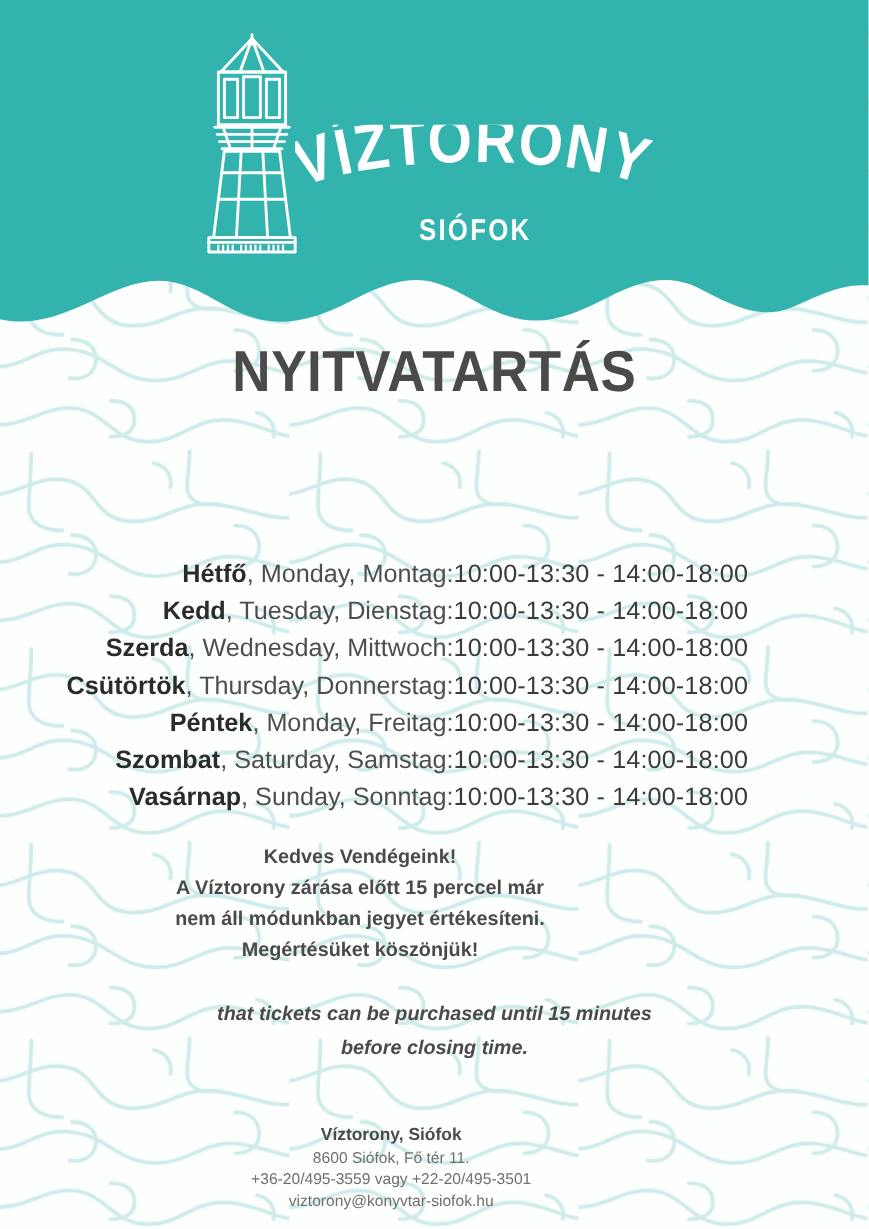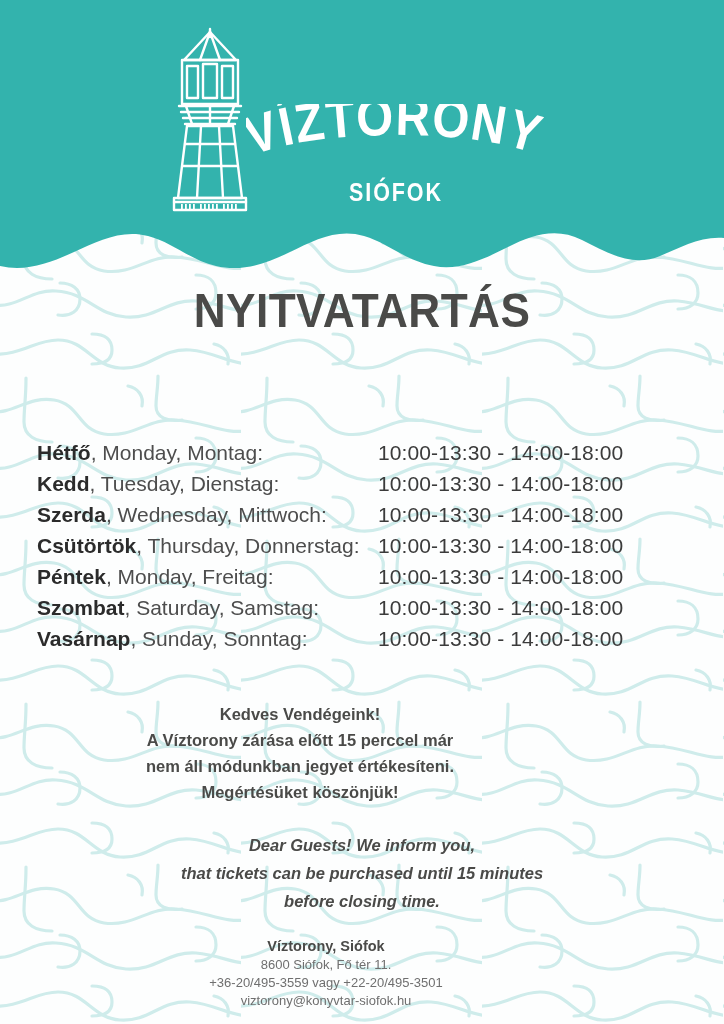--- a/index.html
+++ b/index.html
@@ -101,33 +101,35 @@
     align-items: baseline;
     height: 31px;
     font-size: 21px;
     color: #3b3b3b;
   }
   .day-cell {
     width: 378px;
     padding-left: 37px;
     box-sizing: border-box;
     white-space: nowrap;
+    text-align: right;
   }
   .day-hu {
     font-weight: bold;
     color: #2b2b2b;
   }
   .day-rest {
     font-weight: normal;
     color: #4d4d4d;
   }
   .time-cell {
     white-space: nowrap;
     color: #3b3b3b;
     letter-spacing: 0.1px;
+    margin-top: 26px;
   }
 
   
   .notice-hu {
     position: absolute;
     left: 0;
     top: 701px;
     width: 600px;
     text-align: center;
     color: #4a4a48;
@@ -332,21 +334,20 @@
   </div>
 
   <div class="notice-hu">
     <div>Kedves Vendégeink!</div>
     <div>A Víztorony zárása előtt 15 perccel már</div>
     <div>nem áll módunkban jegyet értékesíteni.</div>
     <div>Megértésüket köszönjük!</div>
   </div>
 
   <div class="notice-en">
-    <div>Dear Guests! We inform you,</div>
     <div>that tickets can be purchased until 15 minutes</div>
     <div>before closing time.</div>
   </div>
 
   <div class="footer">
     <div class="footer-name">Víztorony, Siófok</div>
     <div class="footer-line">8600 Siófok, Fő tér 11.</div>
     <div class="footer-line">+36-20/495-3559 vagy +22-20/495-3501</div>
     <div class="footer-line">viztorony@konyvtar-siofok.hu</div>
   </div>

